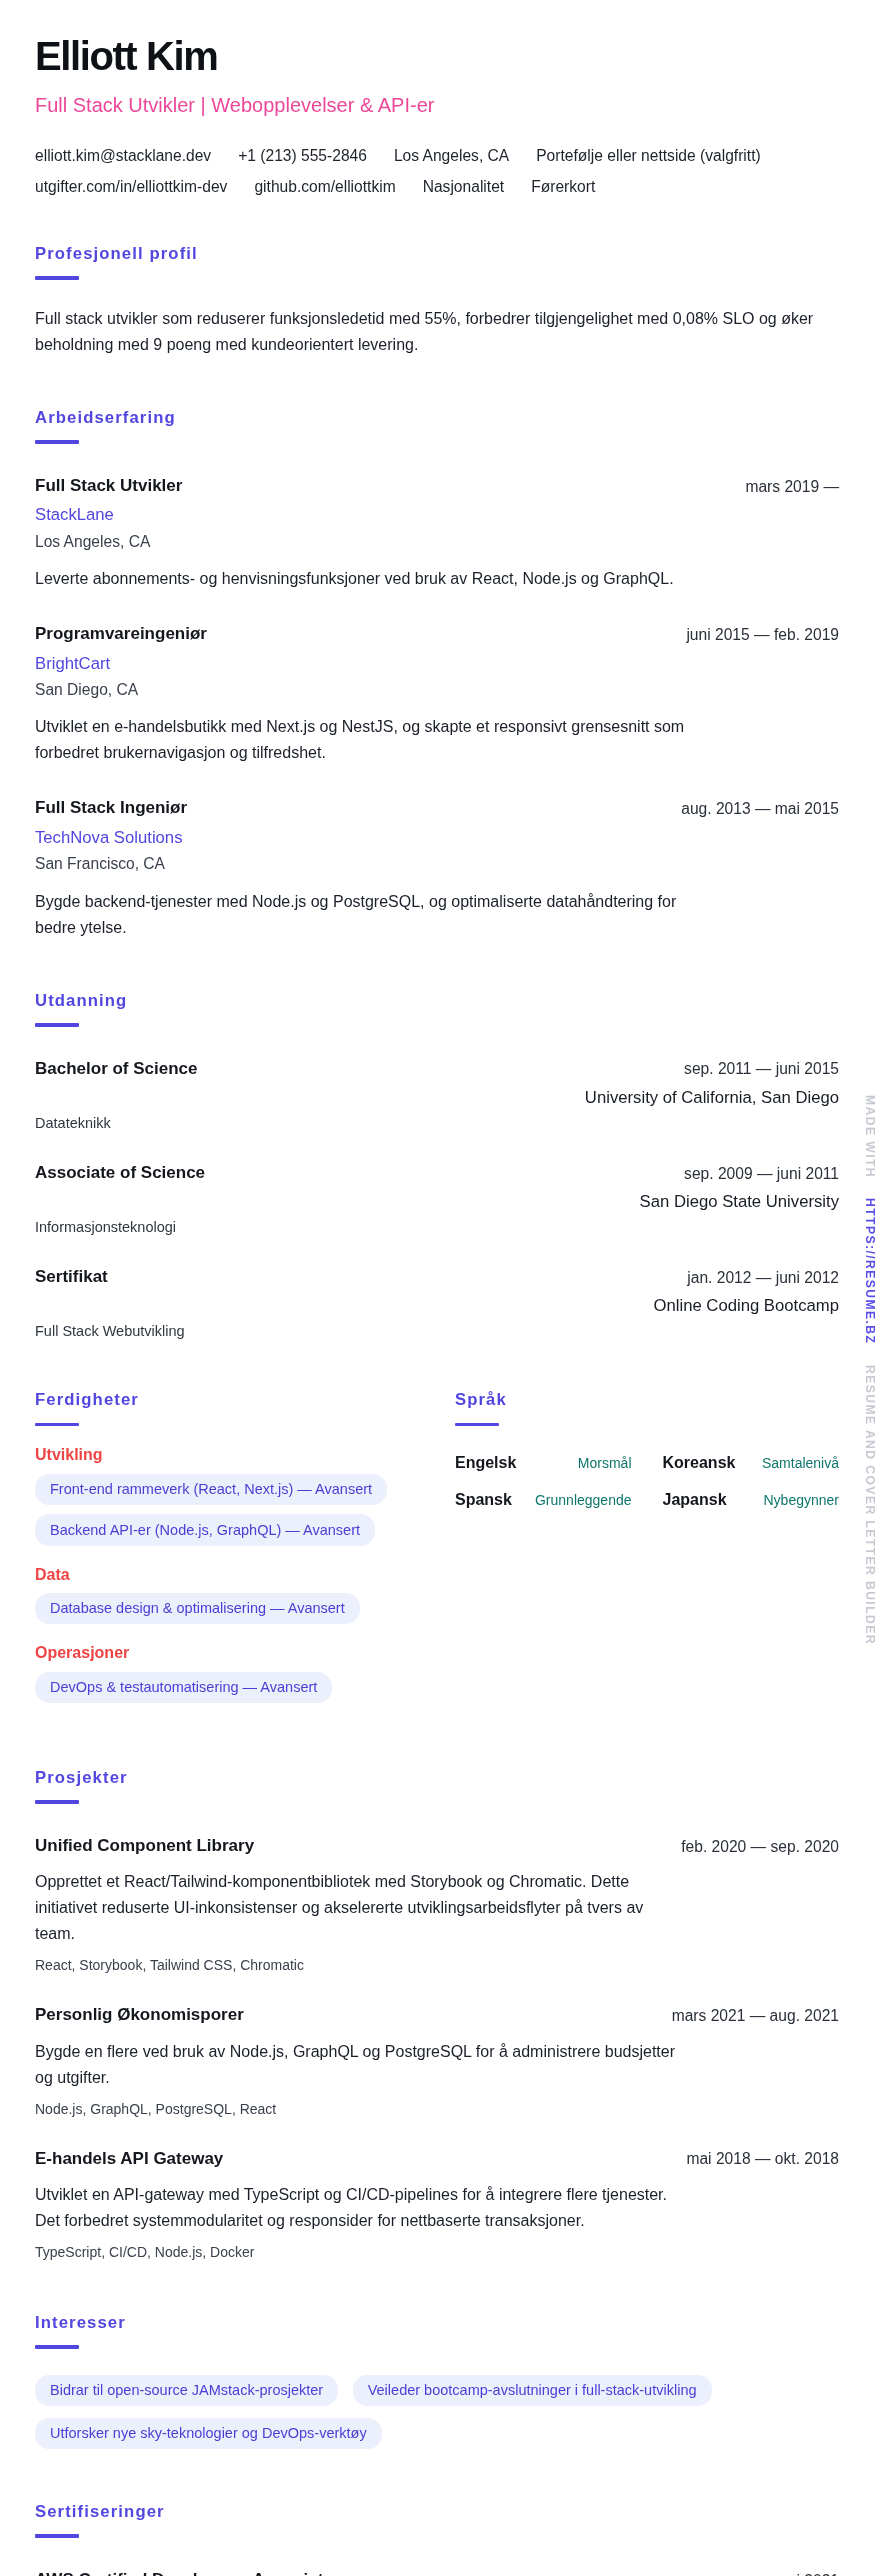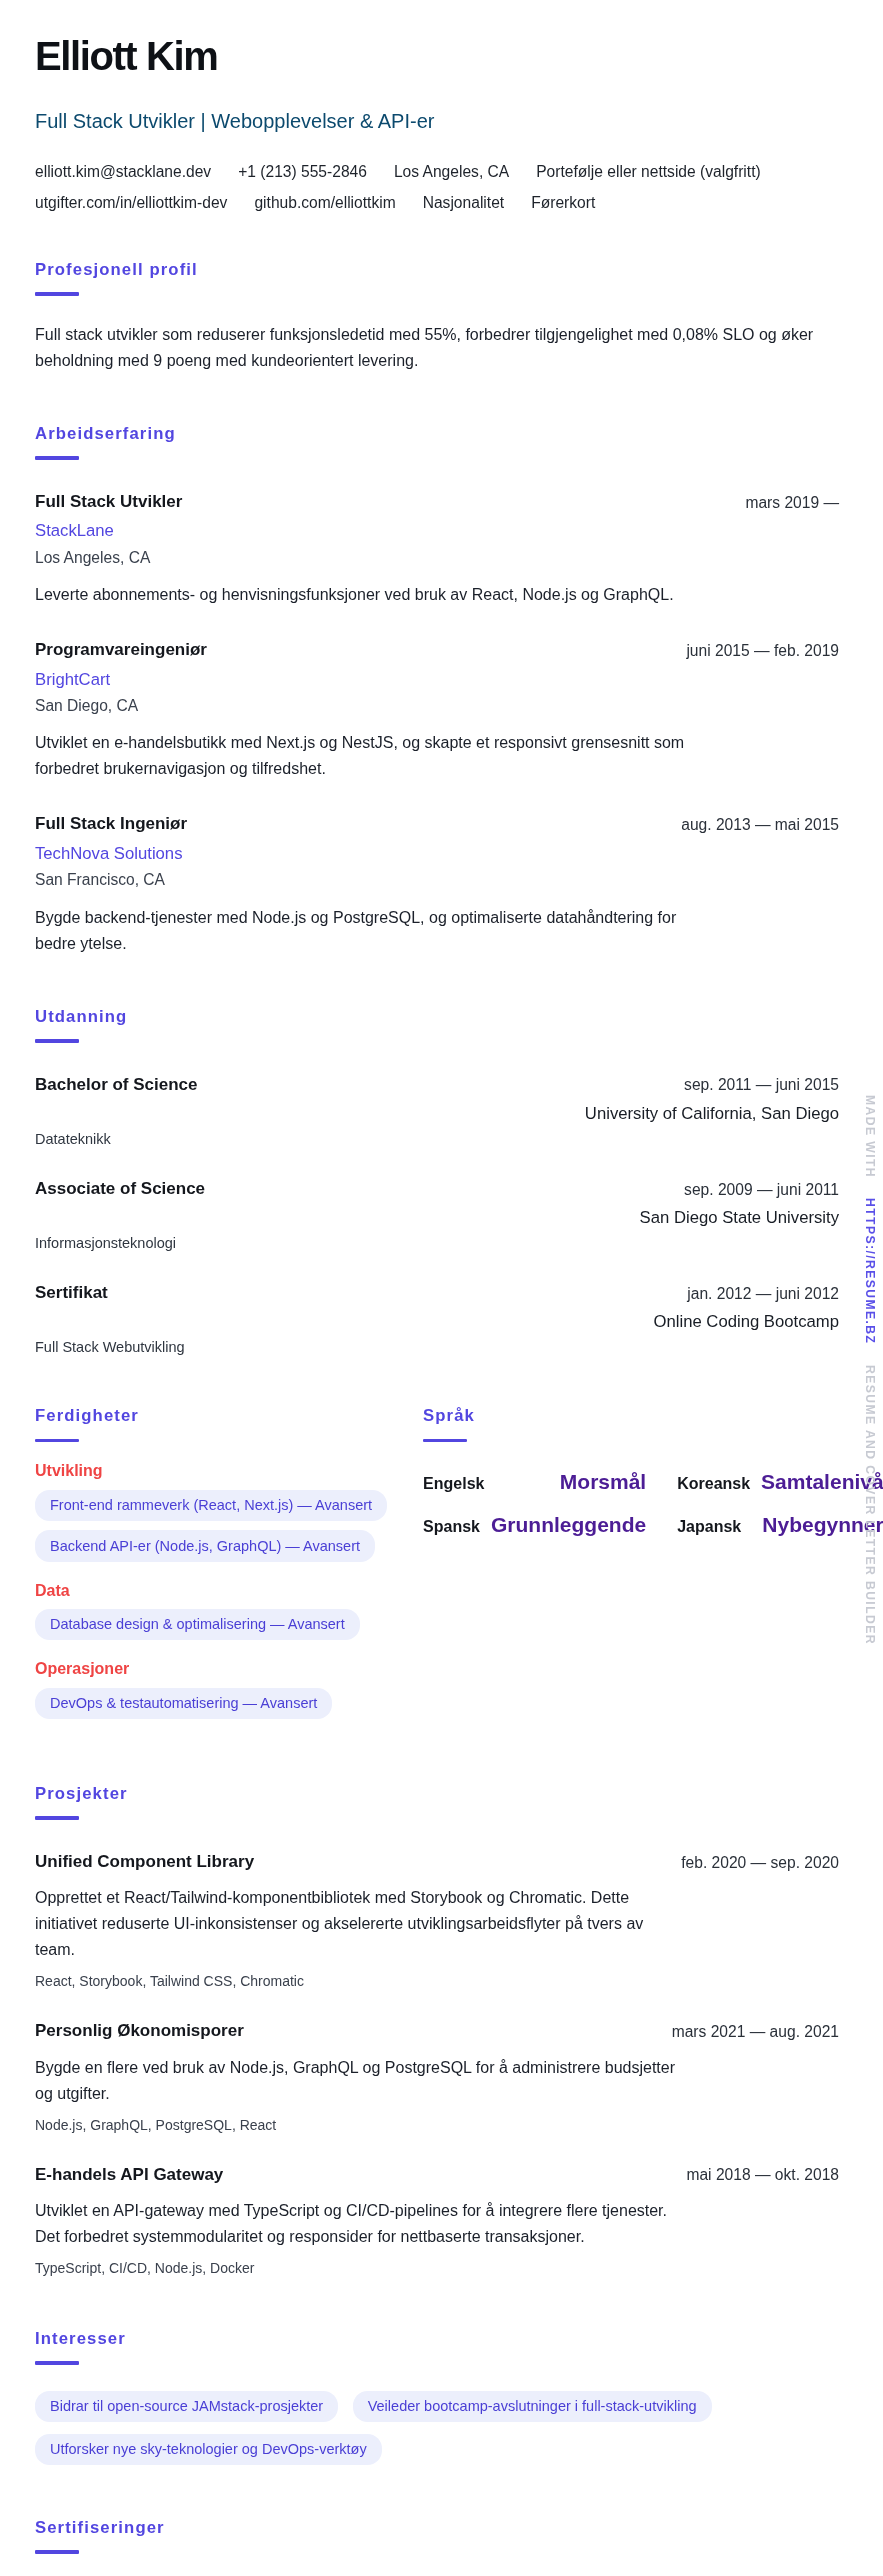--- a/index.html
+++ b/index.html
@@ -19,24 +19,24 @@
   
   .name {
     margin-top: 6.7px;
     font-size: 40px;
     font-weight: 700;
     letter-spacing: -1.4px;
     line-height: 1.0;
     color: #0E1116;
   }
   .subtitle {
-    margin-top: 34px;
+    margin-top: 18px;
     font-size: 20px;
     font-weight: 400;
-    color: #0c4a6e;
+    color: #ec4899;
   }
   .contact { margin-top: 30px; display: flex; flex-direction: column; gap: 13.4px; }
   .contact-row { display: flex; flex-wrap: wrap; gap: 27px; font-size: 15.6px; color: #1E232B; }
 
   
   section { display: block; }
   .sec { margin-top: 50px; }
   .sec-profile { margin-top: 48px; }
   .sec-projects { margin-top: 65px; }
   .sec-interests { margin-top: 53px; }
@@ -87,21 +87,21 @@
   }
   .lang-grid {
     margin-top: 28px;
     display: grid;
     grid-template-columns: 1fr 1fr;
     column-gap: 31px;
     row-gap: 19px;
   }
   .lang-cell { display: flex; justify-content: space-between; align-items: baseline; gap: 11px; }
   .lang-name { font-size: 16px; font-weight: 700; color: #14171D; }
-  .lang-level { font-size: 21px; color: #4c1d95; font-weight: bold; }
+  .lang-level { font-size: 14px; color: #0f766e; }
 
   
   .pill-row { margin-top: 25.6px; display: flex; flex-wrap: wrap; gap: 12.2px 14.5px; max-width: 735px; }
   .pill-row .pill { margin-top: 0; }
 
   
   .watermark {
     position: absolute;
     top: 1087px;
     right: 6.7px;

